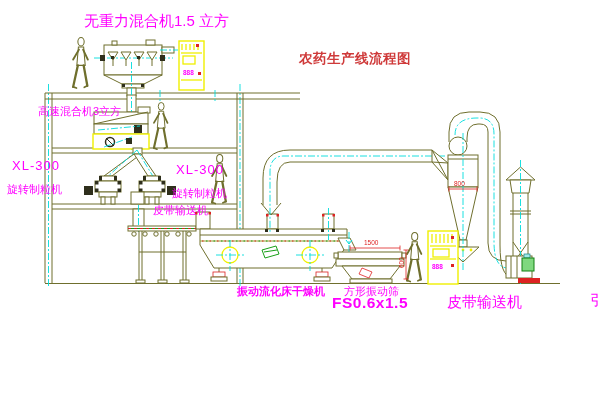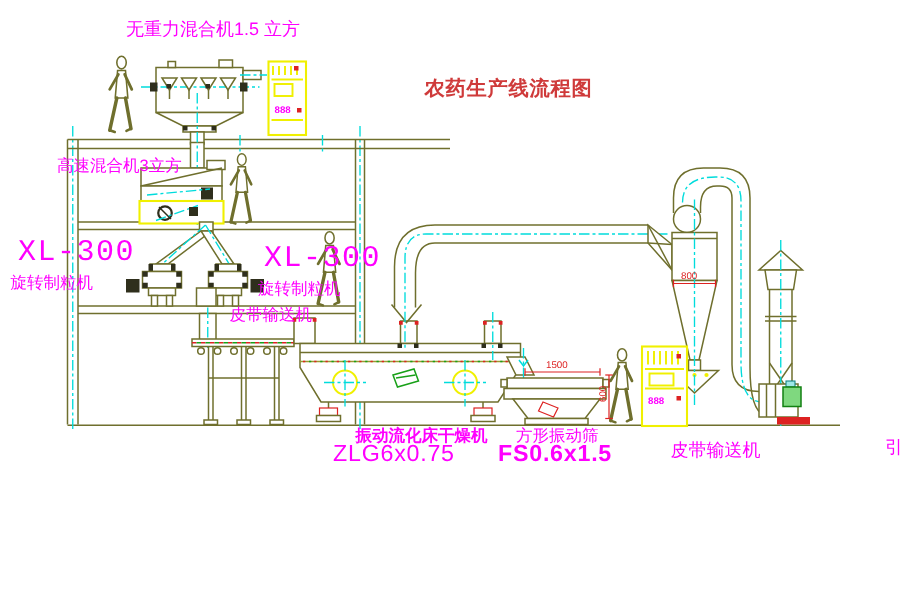--- a/index.html
+++ b/index.html
@@ -1,24 +1,24 @@
 <!DOCTYPE html>
 <html><head>
 <meta charset="utf-8">
 <style>
   html,body{margin:0;padding:0;background:#fff;}
   .stage{position:relative;width:600px;height:403px;background:#fff;overflow:hidden;
          font-family:"Liberation Sans", sans-serif;}
   .stage svg{position:absolute;left:0;top:0;}
   .lbl{position:absolute;color:#ff00ff;white-space:nowrap;line-height:1;}
   .sm{font-size:11px;letter-spacing:0px;}
-  .md{font-size:12px;}
+  .md{font-size:15px;}
   .model{font-size:15.5px;letter-spacing:0.5px;}
-  .xl{font-size:20px;letter-spacing:1px;font-family:Liberation Mono, monospace;}
-  .title-row{position:absolute;left:283px;top:42px;display:flex;align-items:flex-start;color:#cf3a3a;text-align:right;}
+  .xl{font-size:13px;letter-spacing:1px;}
+  .title-row{position:absolute;left:299px;top:42px;display:flex;align-items:flex-start;color:#cf3a3a;text-align:right;}
   .title-cn{font-size:13.5px;font-weight:bold;letter-spacing:0.5px;padding-top:8px;}
   .title-cap{font-size:25px;font-weight:400;margin-left:1px;}
   
   .ln{stroke:#6f6f2d;fill:none;stroke-width:1;}
   .lnw{stroke:#6f6f2d;fill:#ffffff;stroke-width:1;}
   .cy{stroke:#00dcdc;fill:none;stroke-width:0.9;stroke-dasharray:7 2 2 2;}
   .yl{stroke:#f0f000;fill:none;stroke-width:1.3;}
   .ylw{stroke:#f0f000;fill:#ffffff;stroke-width:1.4;}
   .rd{stroke:#dd2222;fill:none;stroke-width:0.8;}
   .gn{stroke:#18a018;fill:none;stroke-width:1;}
@@ -342,21 +342,20 @@
 
 <div class="lbl xl" style="left:12px;top:159px;">XL-300</div>
 <div class="lbl sm" style="left:7px;top:184px;">旋转制粒机</div>
 
 <div class="lbl xl" style="left:176px;top:163px;">XL-300</div>
 <div class="lbl sm" style="left:172px;top:188px;">旋转制粒机</div>
 
 <div class="lbl sm" style="left:153px;top:205px;">皮带输送机</div>
 
 <div class="lbl sm" style="left:237px;top:286px;font-weight:bold;">振动流化床干燥机</div>
-<div class="lbl model" style="left:222px;top:295px;">ZLG6x0.75</div>
 
 <div class="lbl sm" style="left:344px;top:286px;">方形振动筛</div>
 <div class="lbl model" style="left:332px;top:295px;font-weight:bold;">FS0.6x1.5</div>
 
 <div class="lbl md" style="left:447px;top:294px;">皮带输送机</div>
 <div class="lbl md" style="left:548px;top:292px;margin-left:42px;">引风机</div>
 
 </div>
 
 </body></html>

